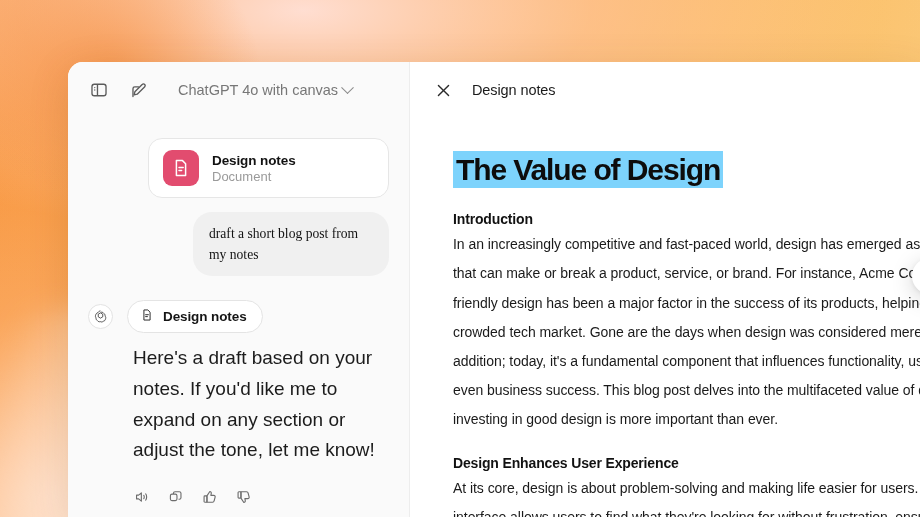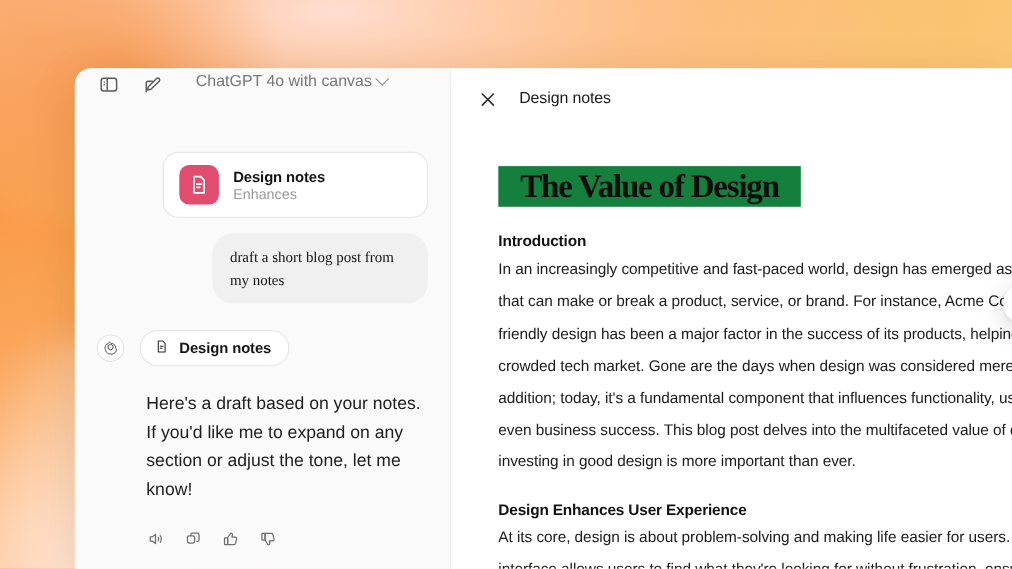--- a/index.html
+++ b/index.html
@@ -44,21 +44,21 @@
   
   .chat-pane {
     width:342px; flex:0 0 342px;
     background:#fafafa;
     border-right:1px solid #ededed;
     display:flex; flex-direction:column;
     position:relative;
   }
   .chat-topbar {
     height:56px; flex:0 0 56px;
-    display:flex; align-items:flex-start;
+    display:flex; align-items:center;
     padding:0 16px; gap:10px;
   }
   .icon-btn {
     width:30px; height:30px; border-radius:7px;
     display:flex; align-items:center; justify-content:center;
     color:#5b5b5b; cursor:pointer;
   }
   .model-picker {
     display:flex; align-items:center; gap:5px;
     margin-left:6px; padding:4px 8px; border-radius:8px;
@@ -106,22 +106,22 @@
     display:flex; align-items:center; justify-content:center;
   }
   .doc-pill {
     display:inline-flex; align-items:center; gap:9px;
     border:1px solid #e4e4e4; border-radius:18px;
     background:#ffffff; padding:7px 15px 7px 12px;
     font-size:13.5px; font-weight:700; color:#151515; letter-spacing:-0.1px;
     cursor:pointer;
   }
   .asst-text {
-    margin-top:22px; margin-left:45px;
-    font-size:16px; line-height:1.62; color:#1c1c1c;
+    margin-top:10px; margin-left:45px;
+    font-size:19px; line-height:1.62; color:#1c1c1c;
     max-width:258px;
   }
   .asst-actions {
     margin-top:20px; margin-left:43px;
     display:flex; gap:12px; color:#6c6c6c;
   }
   .act { width:22px; height:22px; border-radius:6px; display:flex;
          align-items:center; justify-content:center; cursor:pointer; }
 
   
@@ -137,24 +137,23 @@
   .close-btn {
     width:22px; height:22px; display:flex; align-items:center; justify-content:center;
     color:#2b2b2b; cursor:pointer;
   }
   .canvas-name { font-size:14.5px; color:#1a1a1a; letter-spacing:-0.1px; }
 
   .canvas-doc { flex:1; padding:34px 0 0 43px; position:relative; }
   .doc-h1 {
     font-size:30px; font-weight:800; letter-spacing:-1.1px;
     color:#0d0d0d; line-height:1.18;
-    display:inline; background:#15803d;
+    display:inline; background:#7dd3fc;
     box-decoration-break:clone; -webkit-box-decoration-break:clone;
-    padding:2px 20px;
-    font-family:Liberation Serif, serif;
+    padding:2px 3px;
   }
   .doc-h2 {
     font-size:14px; font-weight:700; color:#121212;
     margin-top:24px; letter-spacing:-0.15px;
   }
   .doc-p {
     font-size:14px; line-height:1.72; color:#1a1a1a;
     margin-top:5px; width:900px; letter-spacing:-0.05px;
     white-space:nowrap; overflow:hidden;
   }
@@ -207,21 +206,21 @@
       <div class="doc-card">
         <div class="doc-thumb">
           <svg width="20" height="20" viewBox="0 0 20 20" fill="none">
             <path d="M5.4 2.6h6.1l3.1 3.1v11.7H5.4z" stroke="#fff" stroke-width="1.5" stroke-linejoin="round"></path>
             <line x1="8" y1="9.4" x2="12.2" y2="9.4" stroke="#fff" stroke-width="1.5" stroke-linecap="round"></line>
             <line x1="8" y1="12.4" x2="10.6" y2="12.4" stroke="#fff" stroke-width="1.5" stroke-linecap="round"></line>
           </svg>
         </div>
         <div class="doc-meta">
           <div class="doc-title">Design notes</div>
-          <div class="doc-sub">Enhances</div>
+          <div class="doc-sub">Document</div>
         </div>
       </div>
 
       <div class="user-row">
         <div class="user-bubble">draft a short blog post from my notes</div>
       </div>
 
       <div class="asst-block">
         <div class="asst-head">
           <div class="avatar">

